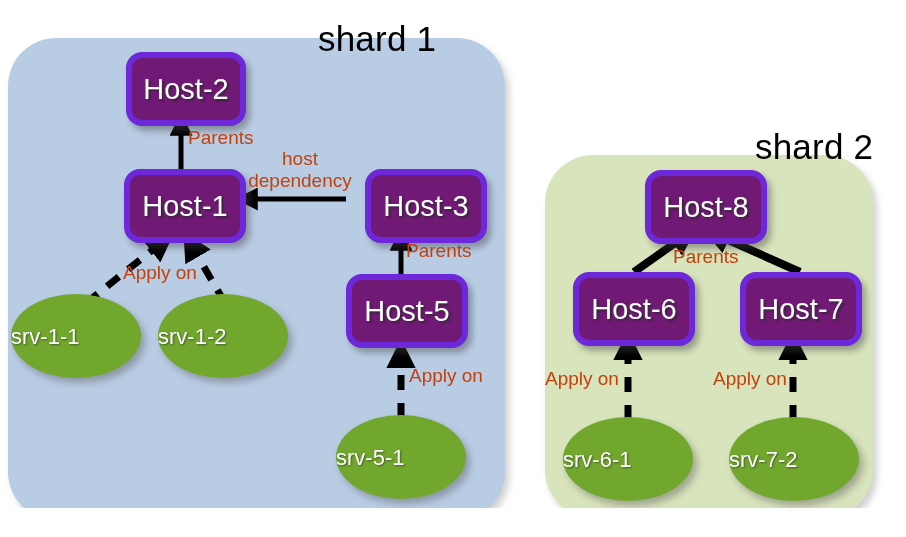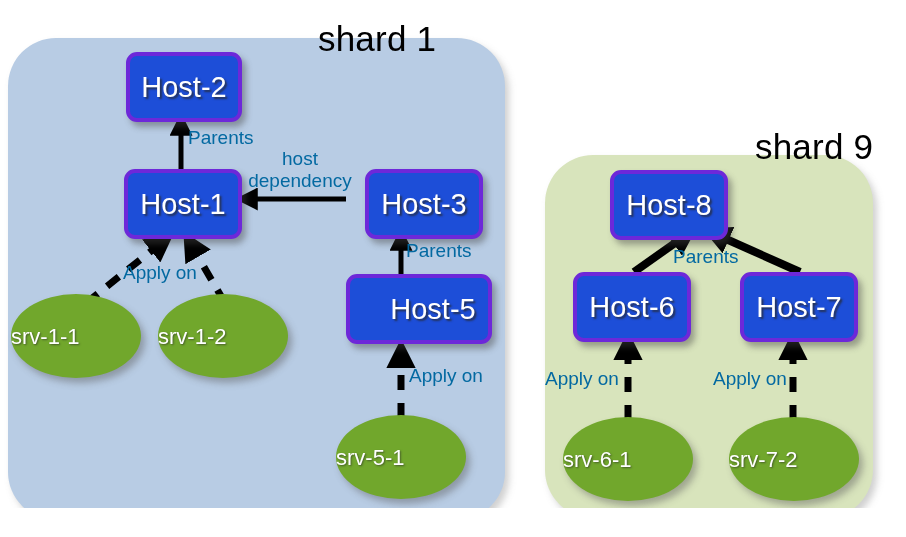--- a/index.html
+++ b/index.html
@@ -38,23 +38,23 @@
     font-size: 35px;
     line-height: 38px;
     color: #000000;
     white-space: nowrap;
     letter-spacing: 0.2px;
   }
 
   
   .host-box {
     position: absolute;
-    background: #1d4ed8;
-    border: 4px solid #6d28d9;
-    border-radius: 11px;
+    background: #701a75;
+    border: 6px solid #6d28d9;
+    border-radius: 16px;
     box-shadow: 4px 5px 6px rgba(70,70,70,0.45);
     display: flex;
     align-items: center;
     justify-content: center;
   }
   .host-box .host-label {
     font-size: 29px;
     line-height: 30px;
     color: #ffffff;
     text-shadow: 2px 2px 2px rgba(40,40,40,0.75);
@@ -77,41 +77,41 @@
     color: #ffffff;
     text-shadow: 1px 1px 2px rgba(40,40,40,0.6);
     white-space: nowrap;
   }
 
   
   .edge-label {
     position: absolute;
     font-size: 19px;
     line-height: 21px;
-    color: #0369a1;
+    color: #c2410c;
     white-space: nowrap;
     text-align: center;
   }
   .edge-label.two-line {
     white-space: normal;
     line-height: 22px;
   }
 </style>
 </head>
 <body>
 
 <div id="canvas">
 
   <div class="shard-panel" style="left:8px; top:38px; width:497px; height:482px; background:#B8CCE4;"></div>
 
   <div class="shard-panel" style="left:545px; top:155px; width:328px; height:363px; background:#D8E4BC;"></div>
 
   <div class="shard-title" style="left:318px; top:20px;">shard 1</div>
 
-  <div class="shard-title" style="left:755px; top:128px;">shard 9</div>
+  <div class="shard-title" style="left:755px; top:128px;">shard 2</div>
 
   <svg id="edges" viewBox="0 0 906 537" width="906" height="537" xmlns="http://www.w3.org/2000/svg">
     <defs>
       <marker id="arrowSolid" viewBox="0 0 10 10" refX="8.6" refY="5" markerWidth="4.6" markerHeight="4.6" orient="auto-start-reverse">
         <path d="M 0 0 L 10 5 L 0 10 z" fill="#000000"></path>
       </marker>
       <marker id="arrowThick" viewBox="0 0 10 10" refX="7.8" refY="5" markerWidth="3.6" markerHeight="3.6" orient="auto-start-reverse">
         <path d="M 0 0 L 10 5 L 0 10 z" fill="#000000"></path>
       </marker>
       <marker id="arrowDash" viewBox="0 0 10 10" refX="8.2" refY="5" markerWidth="4.2" markerHeight="4.2" orient="auto-start-reverse">
@@ -145,25 +145,25 @@
   </div>
 
   <div class="host-box" style="left:124px; top:169px; width:110px; height:62px;text-align:right;">
     <span class="host-label">Host-1</span>
   </div>
 
   <div class="host-box" style="left:365px; top:169px; width:110px; height:62px;">
     <span class="host-label">Host-3</span>
   </div>
 
-  <div class="host-box" style="left:346px; top:274px; width:110px; height:62px;padding-left:28px;">
+  <div class="host-box" style="left:346px; top:274px; width:110px; height:62px;">
     <span class="host-label">Host-5</span>
   </div>
 
-  <div class="host-box" style="left:610px; top:170px; width:110px; height:62px;">
+  <div class="host-box" style="left:645px; top:170px; width:110px; height:62px;">
     <span class="host-label">Host-8</span>
   </div>
 
   <div class="host-box" style="left:573px; top:272px; width:110px; height:62px;">
     <span class="host-label">Host-6</span>
   </div>
 
   <div class="host-box" style="left:740px; top:272px; width:110px; height:62px;">
     <span class="host-label">Host-7</span>
   </div>

